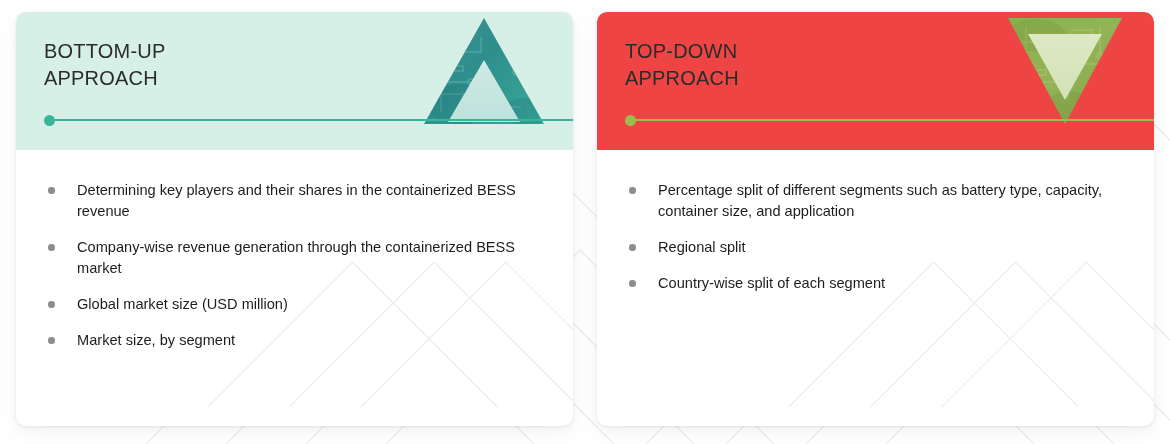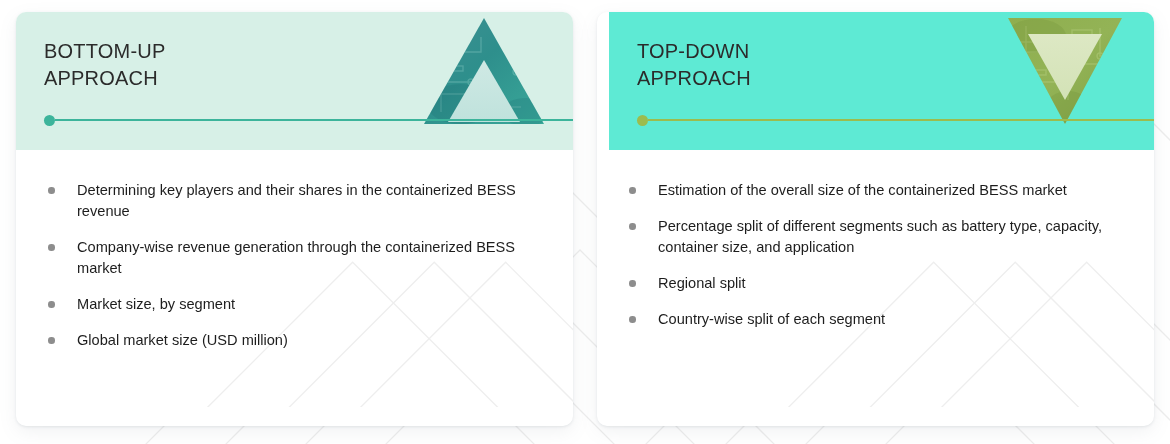--- a/index.html
+++ b/index.html
@@ -50,21 +50,21 @@
 
   
   .card-header {
     position: relative;
     height: 138px;
     padding: 26px 0 0 28px;
     overflow: hidden;
     flex: 0 0 auto;
   }
   .card-header.teal  { background: #d7f0e7; }
-  .card-header.green { background: #5eead4; margin-left: 12px; }
+  .card-header.green { background: #ef4444; }
 
   .card-title {
     position: relative;
     z-index: 3;
     font-size: 20px;
     line-height: 27px;
     color: #2b2b2b;
     letter-spacing: 0.2px;
     white-space: pre-line;
     font-weight: 400;
@@ -219,22 +219,22 @@
         <g stroke="#eeeeee" stroke-width="1.3" fill="none">
           <path d="M 150 290 L 330 110 L 510 290"></path>
           <path d="M 230 290 L 410 110 L 590 290"></path>
           <path d="M 300 290 L 480 110 L 660 290"></path>
         </g>
       </svg>
 
       <ul class="bullets">
         <li>Determining key players and their shares in the containerized BESS revenue</li>
         <li>Company-wise revenue generation through the containerized BESS market</li>
+        <li>Global market size (USD million)</li>
         <li>Market size, by segment</li>
-        <li>Global market size (USD million)</li>
       </ul>
     </div>
   </section>
 
   <section class="card-shell">
 
     <div class="card-header green">
 
       <h2 class="card-title">TOP-DOWN
 APPROACH</h2>
@@ -283,21 +283,20 @@
     <div class="card-body">
       <svg class="body-watermark" viewBox="0 0 546 252" preserveAspectRatio="none" aria-hidden="true">
         <g stroke="#eeeeee" stroke-width="1.3" fill="none">
           <path d="M 150 290 L 330 110 L 510 290"></path>
           <path d="M 230 290 L 410 110 L 590 290"></path>
           <path d="M 300 290 L 480 110 L 660 290"></path>
         </g>
       </svg>
 
       <ul class="bullets">
-        <li>Estimation of the overall size of the containerized BESS market</li>
         <li>Percentage split of different segments such as battery type, capacity, container size, and application</li>
         <li>Regional split</li>
         <li>Country-wise split of each segment</li>
       </ul>
     </div>
   </section>
 
 </div>
 
 </body></html>

